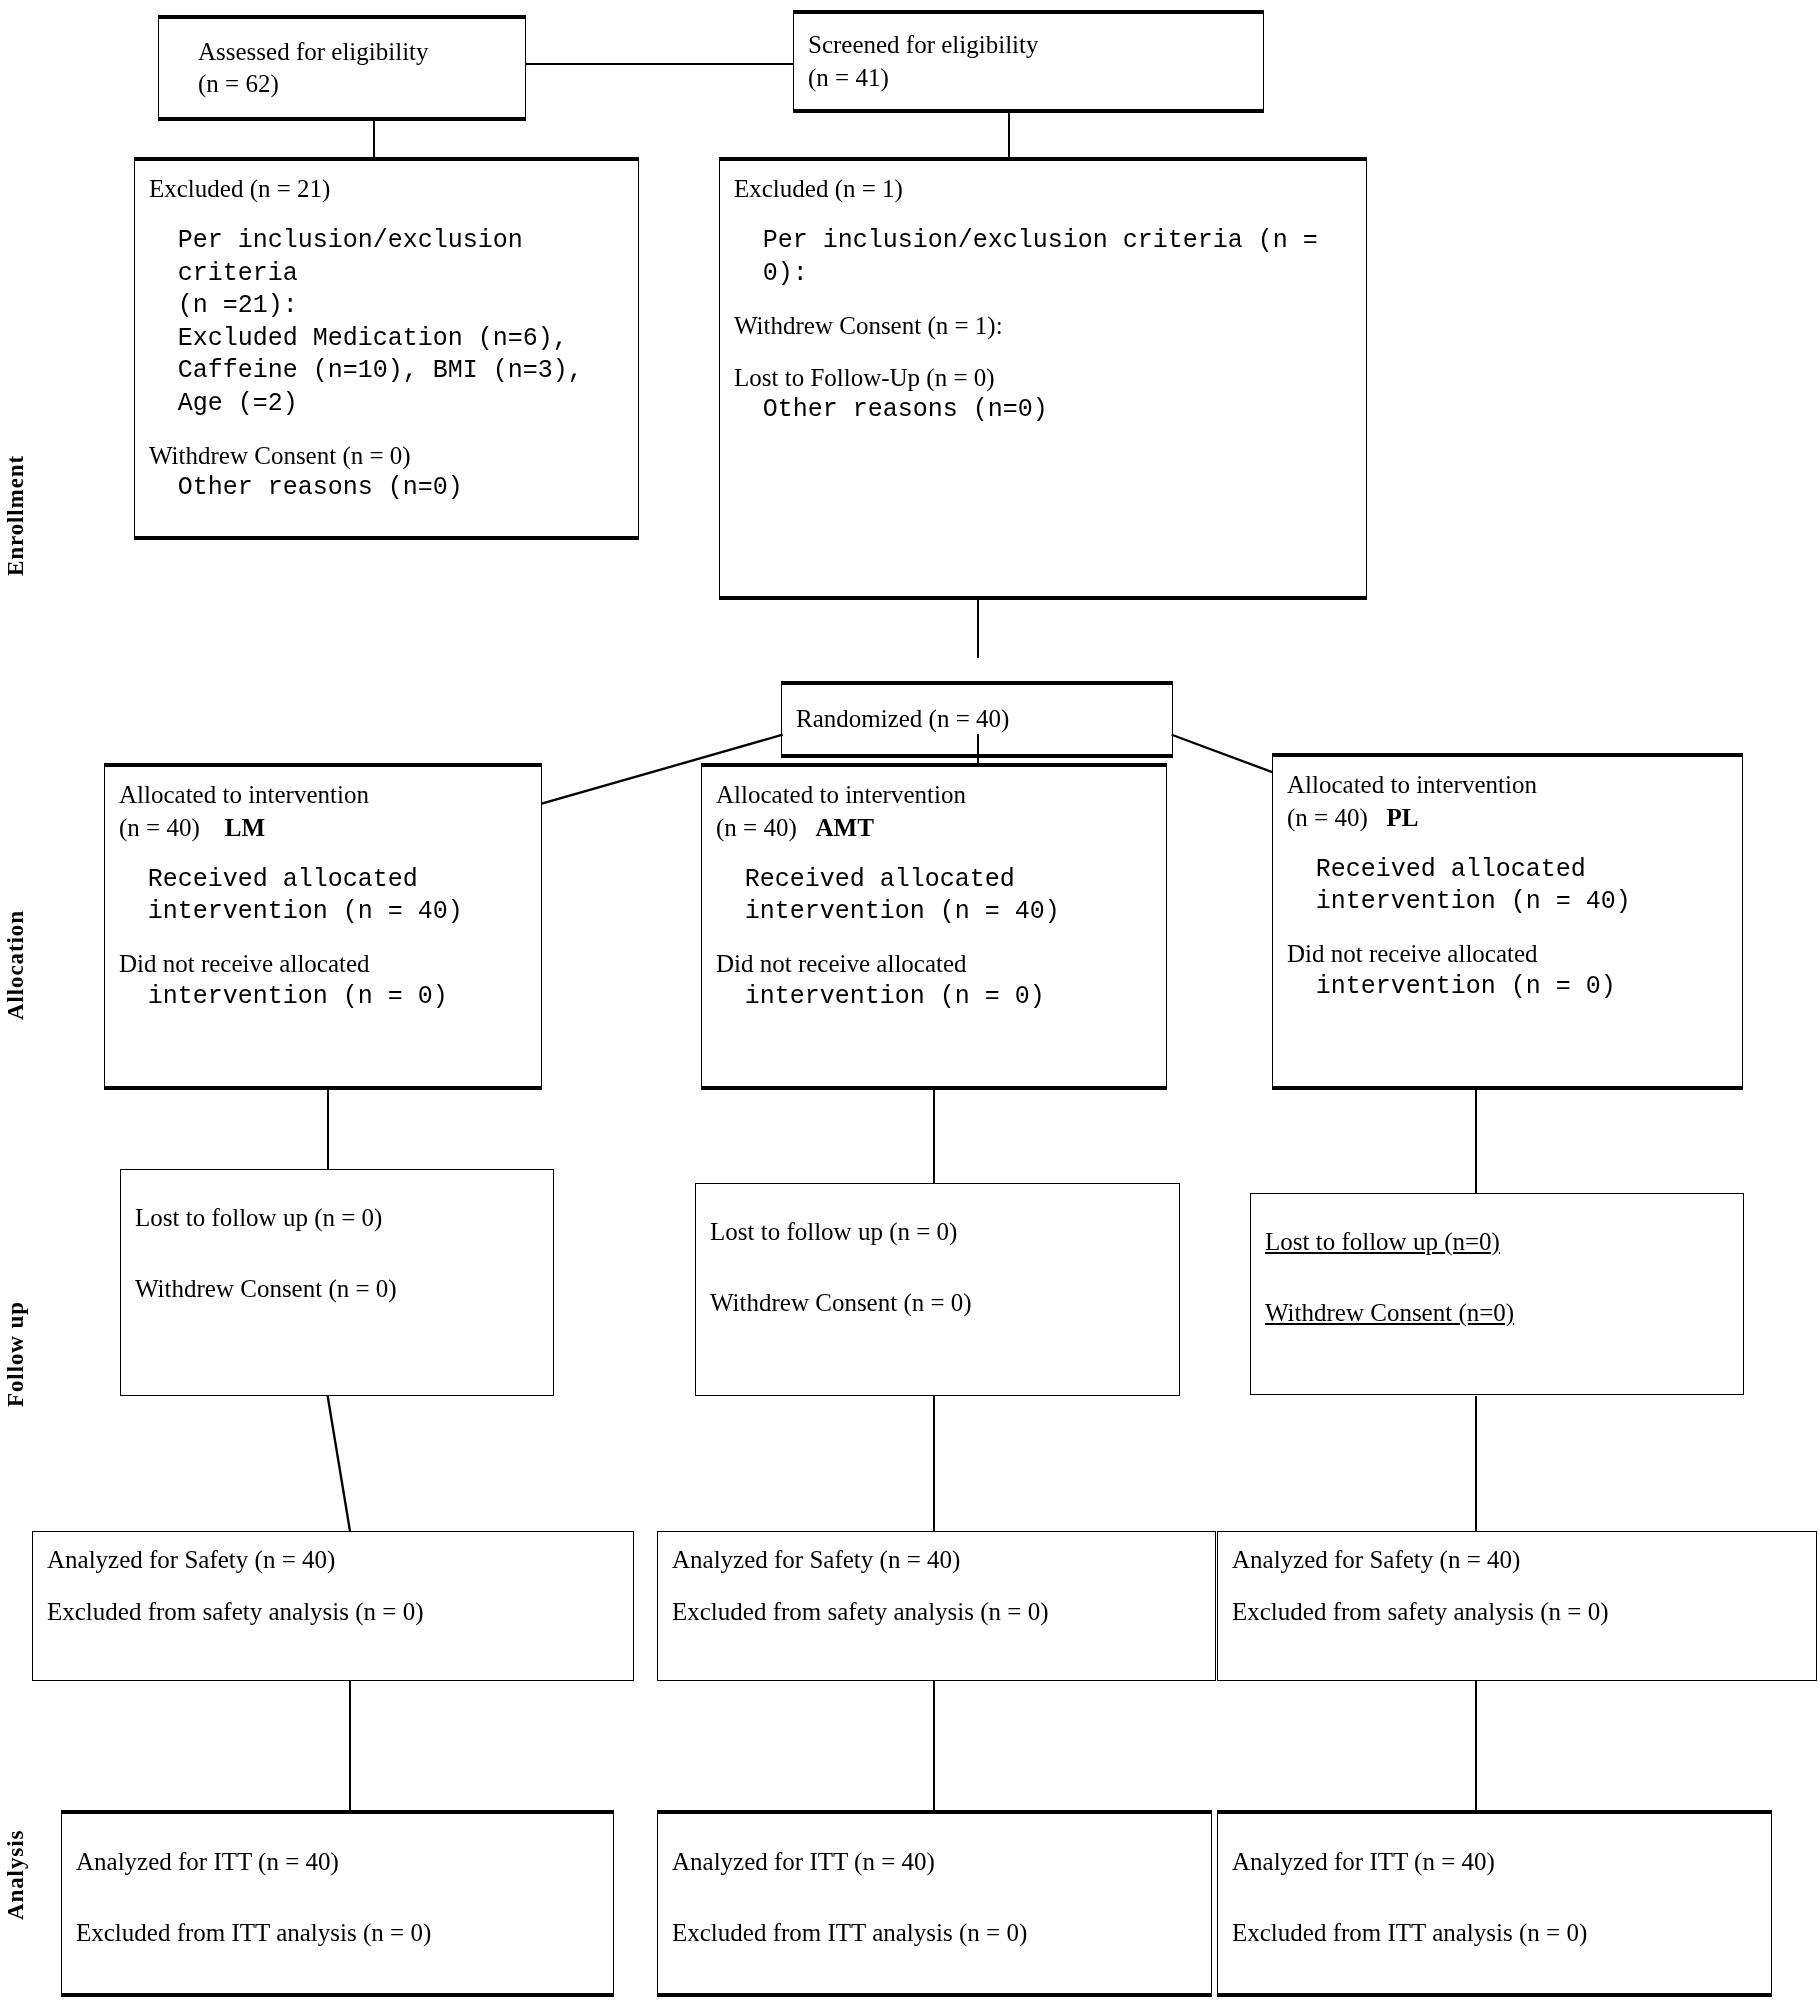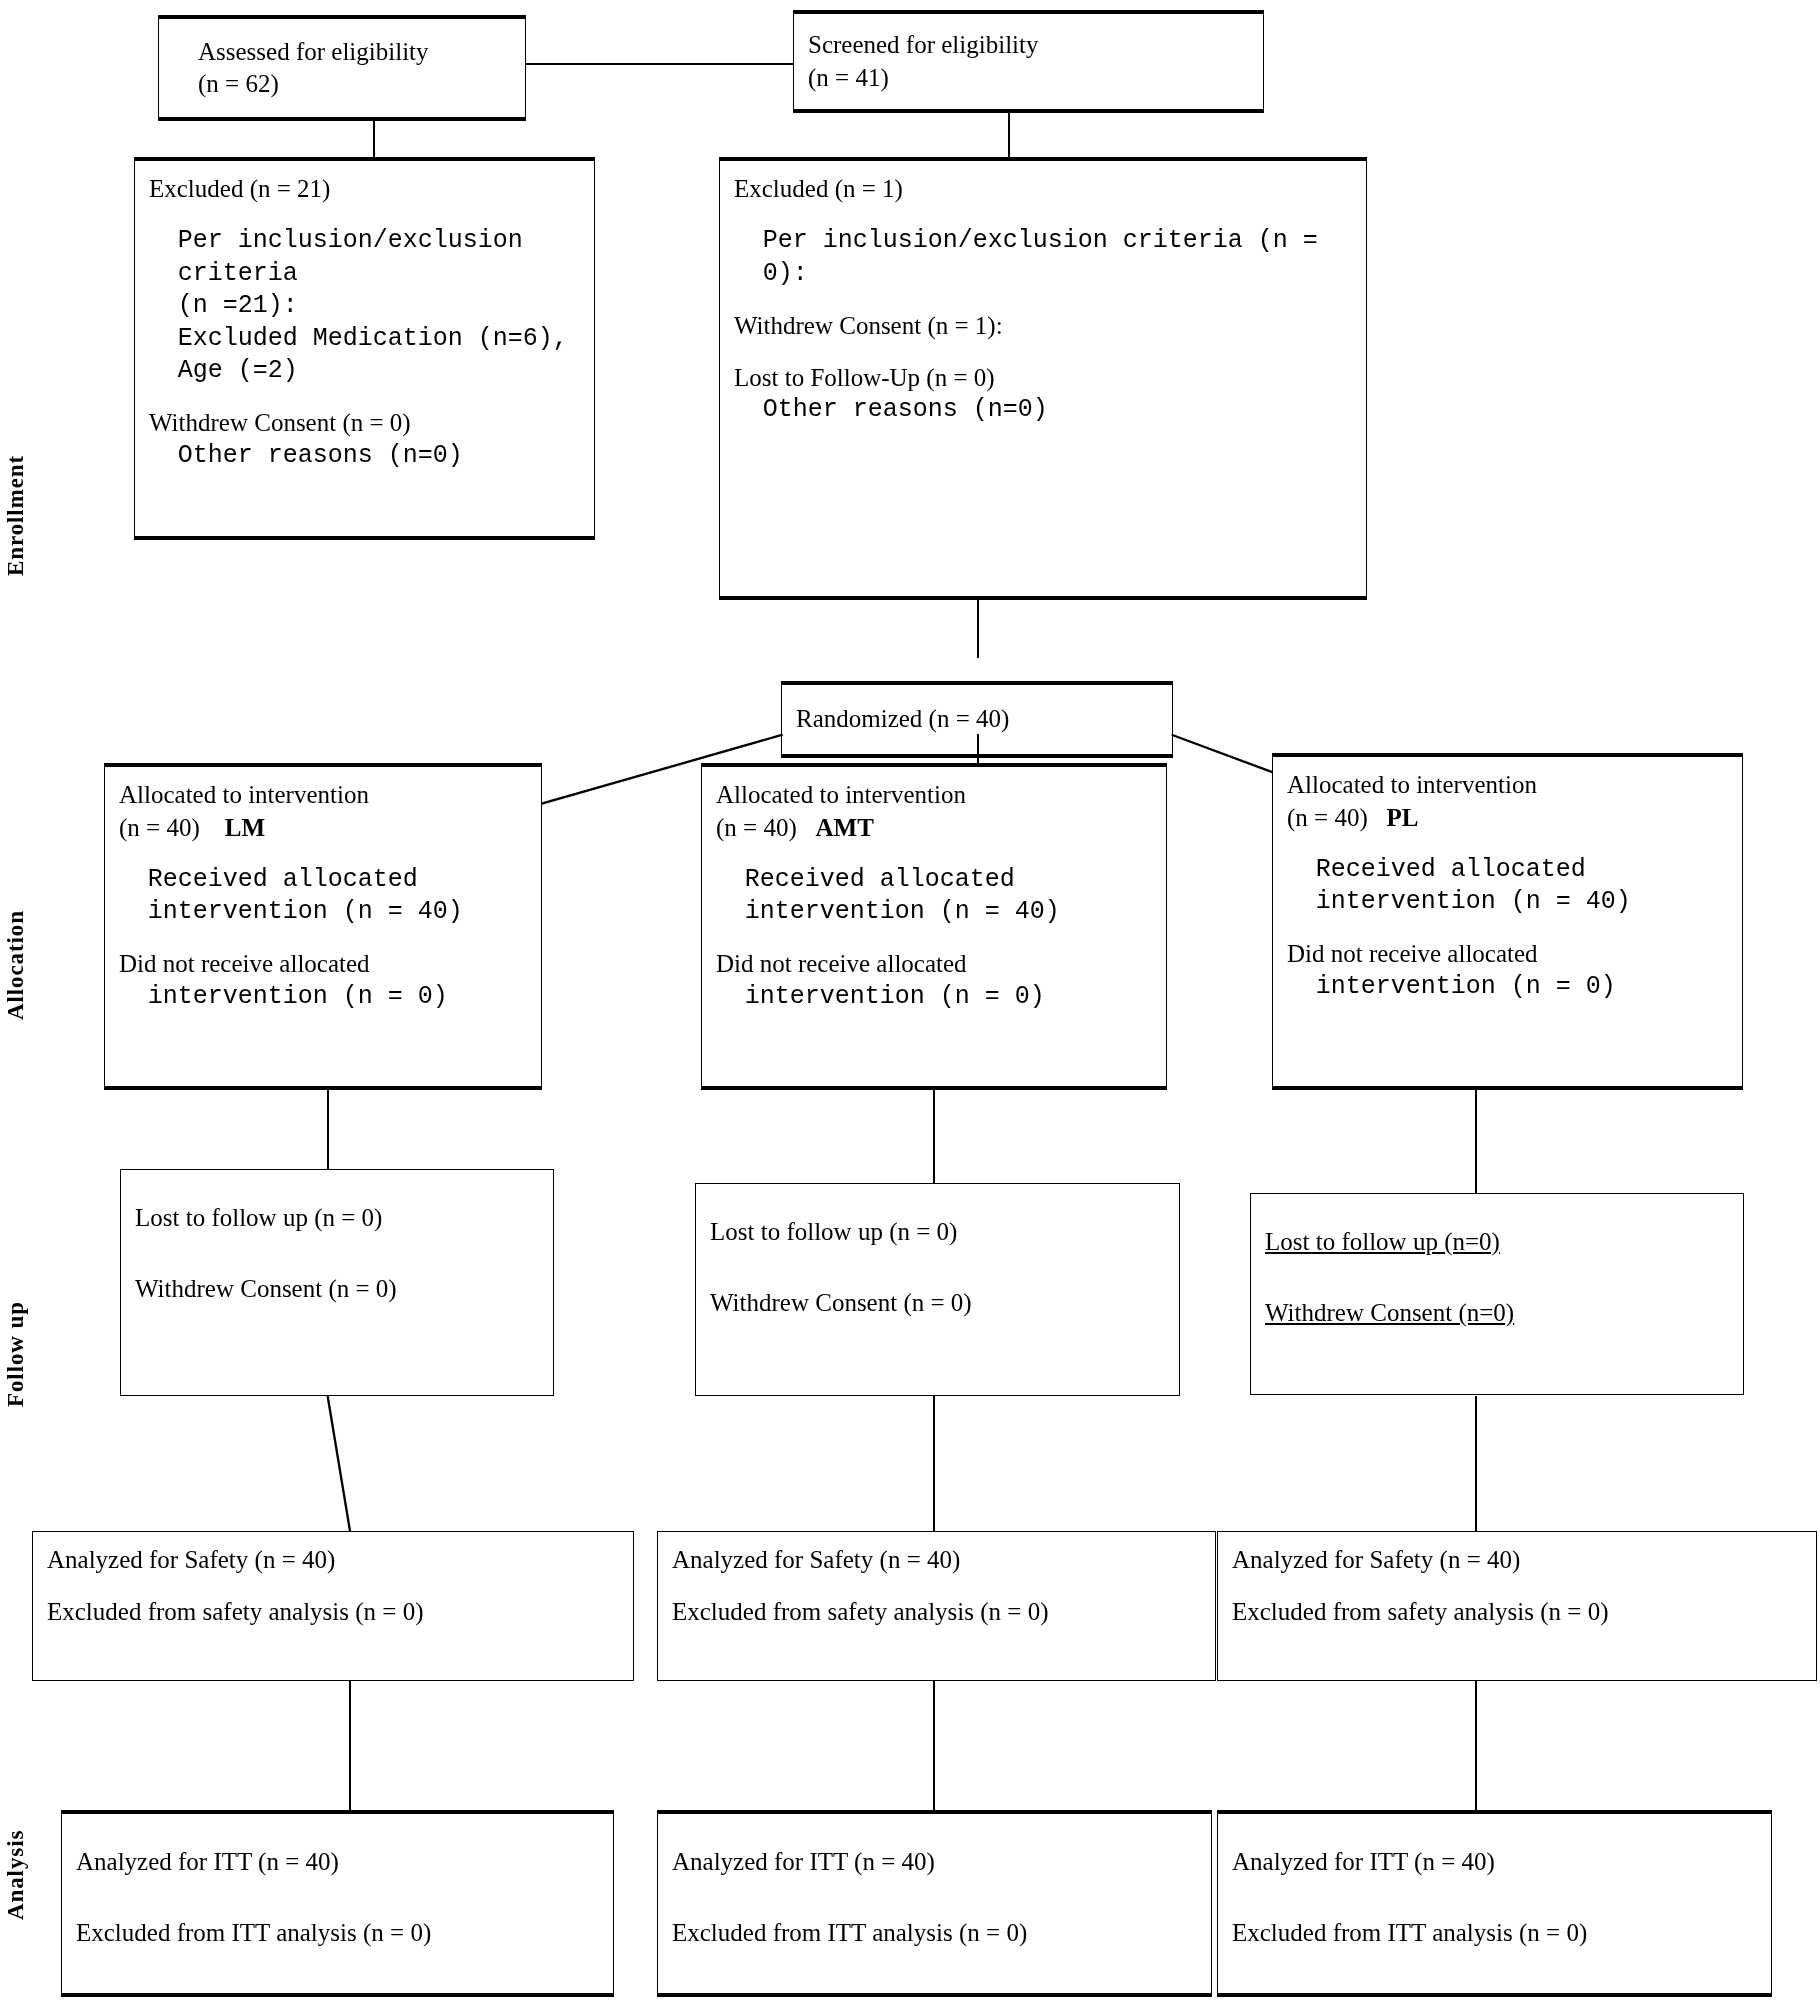--- a/index.html
+++ b/index.html
@@ -111,26 +111,27 @@
       <p>(n = 41)</p>
     </div>
   </div>
 
   <div class="hline" style="left:526px; top:63px; width:267px;"></div>
 
   <div class="vline" style="left:373px; top:120px; height:37px;"></div>
 
   <div class="vline" style="left:1008px; top:112px; height:46px;"></div>
 
-  <div class="box" style="left:134px; top:157px; width:461px; height:383px;">
+  <div class="box" style="left:134px; top:157px; width:505px; height:383px;">
     <p>Excluded (n = 21)</p>
     <span class="blank"></span>
     <p class="indent">Per inclusion/exclusion criteria</p>
     <p class="indent">(n =21):</p>
     <p class="indent">Excluded Medication (n=6),</p>
+    <p class="indent">Caffeine (n=10), BMI (n=3),</p>
     <p class="indent">Age (=2)</p>
     <span class="blank"></span>
     <p>Withdrew Consent (n = 0)</p>
     <p class="indent">Other reasons (n=0)</p>
   </div>
 
   <div class="box" style="left:695px; top:157px; width:648px; height:443px;margin-left:24px;">
     <p>Excluded (n = 1)</p>
     <span class="blank"></span>
     <p class="indent">Per inclusion/exclusion criteria (n = 0):</p>

